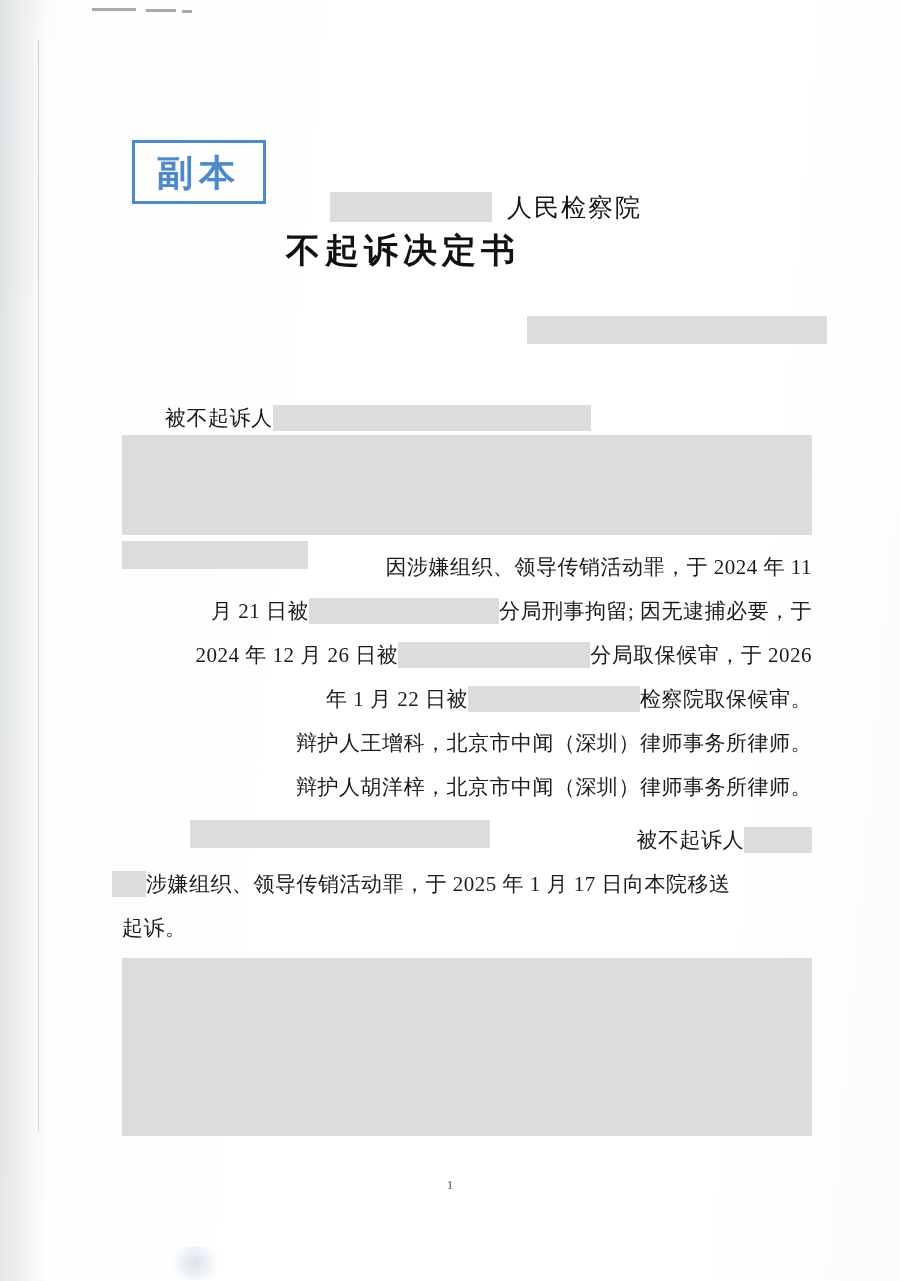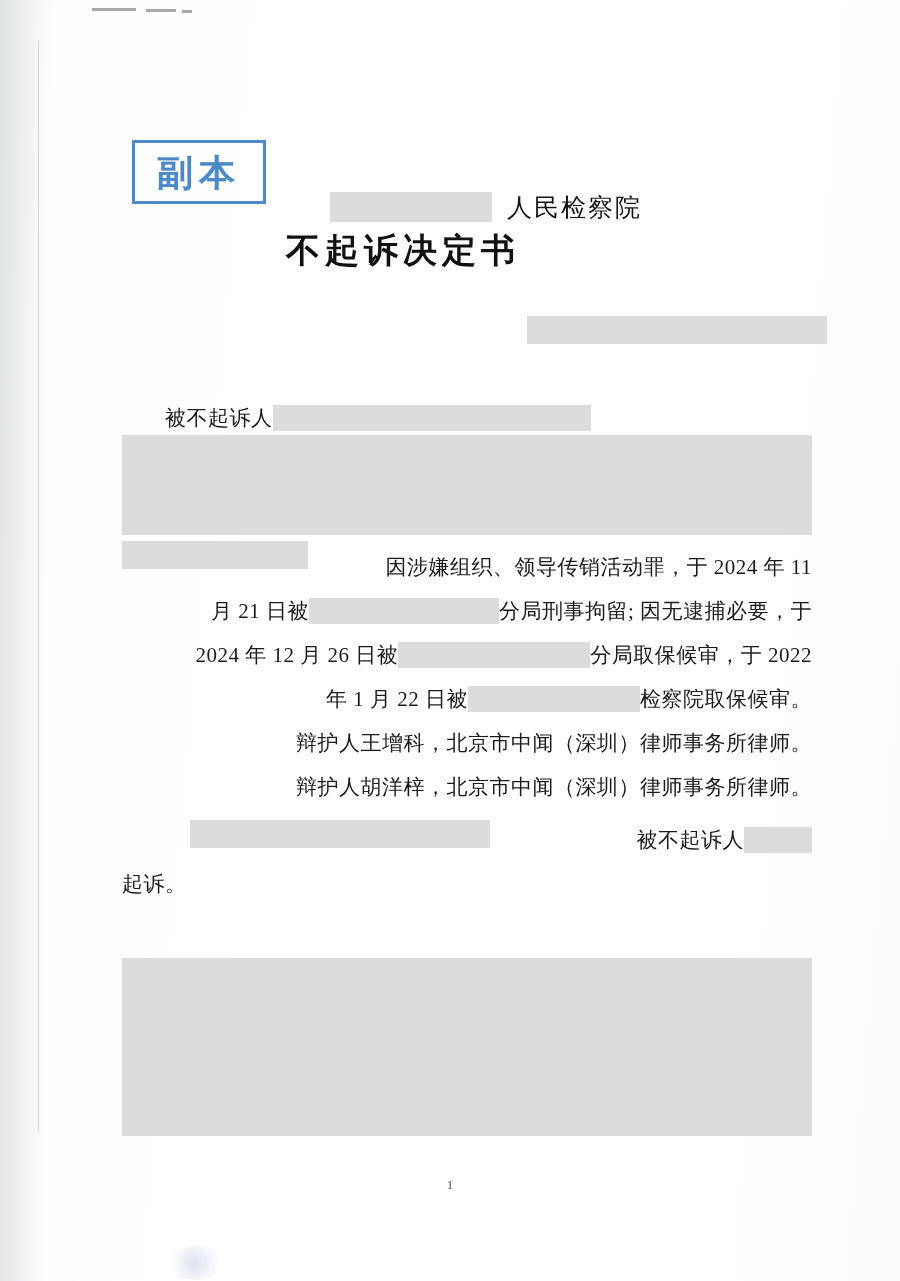--- a/index.html
+++ b/index.html
@@ -188,34 +188,37 @@
   <div class="redact" style="left:122px; top:541px; width:186px; height:28px;"></div>
 
   <div class="body-text" style="top:545px;text-align:right;">
     <p class="p">
       <span class="ir" style="width:188px; background:transparent;"></span><span>因涉嫌组织、领导传销活动罪，于 2024 年 11</span>
     </p>
     <p class="p">
       <span>月 21 日被</span><span class="ir" style="width:190px;"></span><span>分局刑事拘留; 因无逮捕必要，于</span>
     </p>
     <p class="p">
-      <span>2024 年 12 月 26 日被</span><span class="ir" style="width:192px;"></span><span>分局取保候审，于 2022</span>
+      <span>2024 年 12 月 26 日被</span><span class="ir" style="width:192px;"></span><span>分局取保候审，于 2026</span>
     </p>
     <p class="p">
       <span>年 1 月 22 日被</span><span class="ir" style="width:172px;"></span><span>检察院取保候审。</span>
     </p>
     <p class="p indent">辩护人王增科，北京市中闻（深圳）律师事务所律师。</p>
     <p class="p indent">辩护人胡洋梓，北京市中闻（深圳）律师事务所律师。</p>
   </div>
 
   <div class="redact" style="left:190px; top:820px; width:300px; height:28px;"></div>
   <div class="body-text" style="top:818px;">
     <p class="p" style="text-align:right;">
       <span>被不起诉人</span><span class="ir" style="width:68px;"></span>
     </p>
+    <p class="p">
+      <span class="ir" style="width:34px; margin-left:-10px;"></span><span>涉嫌组织、领导传销活动罪，于 2025 年 1 月 17 日向本院移送</span>
+    </p>
     <p class="p">起诉。</p>
   </div>
 
   <div class="redact" style="left:122px; top:958px; width:690px; height:178px;"></div>
 
   <div class="page-number">1</div>
 
   <div class="watermark"></div>
 </div>
 

